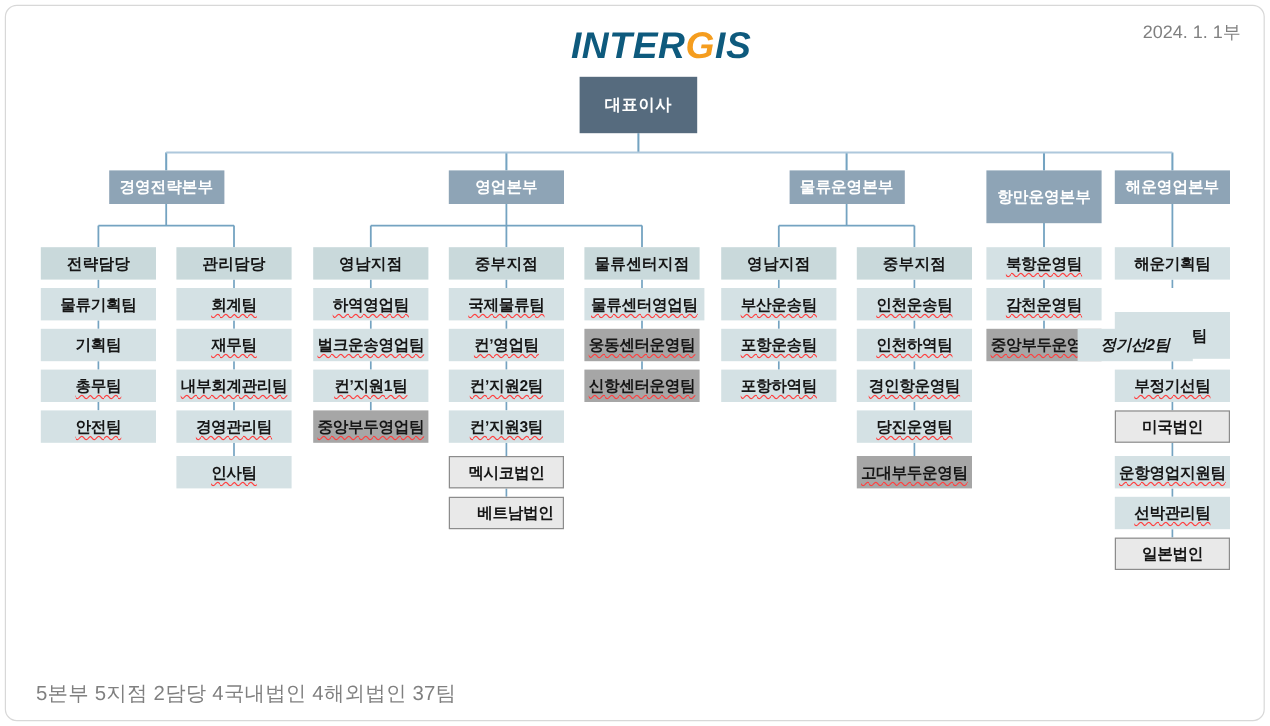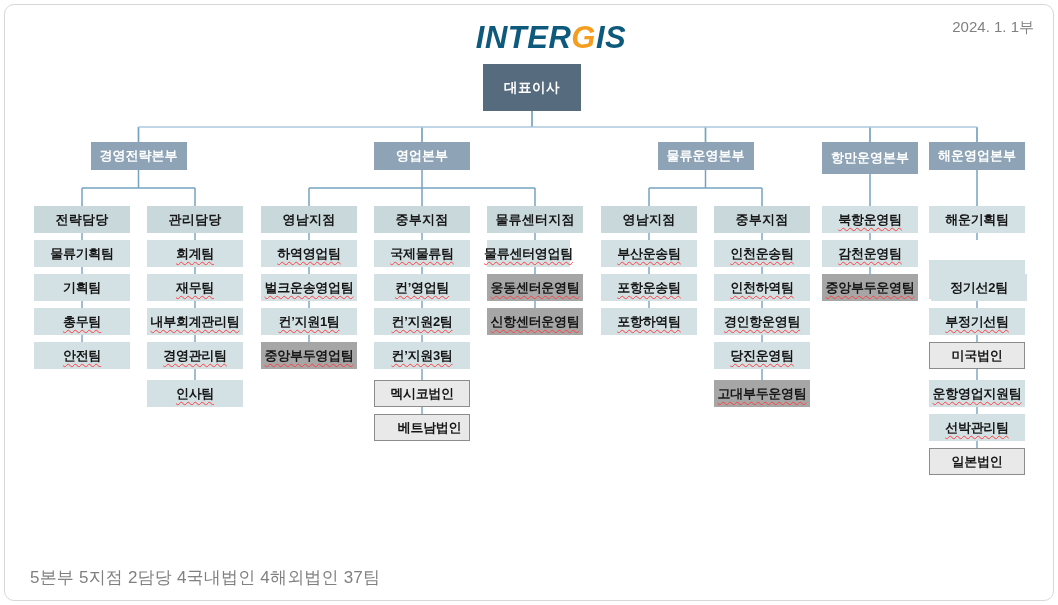--- a/index.html
+++ b/index.html
@@ -185,21 +185,21 @@
       </div>
       <div class="obox corp" style="left: 374px; top: 380px; width: 96px; height: 27px;">
         <span>멕시코법인</span>
       </div>
       <div class="obox corp" style="left: 374px; top: 414px; width: 96px; height: 27px; padding-left: 15px;">
         <span>베트남법인</span>
       </div>
       <div class="obox head" style="left: 487px; top: 206px; width: 96px; height: 27px;">
         <span>물류센터지점</span>
       </div>
-      <div class="obox team" style="left: 487px; top: 240px; width: 83px; height: 27px;">
+      <div class="obox team" style="left: 487px; top: 240px; width: 100px; height: 27px;">
         <span class="squiggle">물류센터영업팀</span>
       </div>
       <div class="obox team gray" style="left: 487px; top: 274px; width: 96px; height: 27px;">
         <span class="squiggle">웅동센터운영팀</span>
       </div>
       <div class="obox team gray" style="left: 487px; top: 308px; width: 96px; height: 27px;">
         <span class="squiggle">신항센터운영팀</span>
       </div>
       <div class="obox division" style="left: 657.5px; top: 142px; width: 96px; height: 28px;">
         <span>물류운영본부</span>
@@ -227,42 +227,42 @@
       </div>
       <div class="obox team" style="left: 714px; top: 308px; width: 96px; height: 27px;">
         <span class="squiggle">경인항운영팀</span>
       </div>
       <div class="obox team" style="left: 714px; top: 342px; width: 96px; height: 27px;">
         <span class="squiggle">당진운영팀</span>
       </div>
       <div class="obox team gray" style="left: 714px; top: 380px; width: 96px; height: 27px;">
         <span class="squiggle">고대부두운영팀</span>
       </div>
-      <div class="obox division" style="left: 822px; top: 142px; width: 96px; height: 32px;">
+      <div class="obox division" style="left: 822px; top: 142px; width: 96px; height: 44px;">
         <span>항만운영본부</span>
       </div>
       <div class="obox team" style="left: 822px; top: 206px; width: 96px; height: 27px;">
         <span class="squiggle">북항운영팀</span>
       </div>
       <div class="obox team" style="left: 822px; top: 240px; width: 96px; height: 27px;">
         <span class="squiggle">감천운영팀</span>
       </div>
       <div class="obox team gray" style="left: 822px; top: 274px; width: 96px; height: 27px;">
         <span class="squiggle">중앙부두운영팀</span>
       </div>
       <div class="obox division" style="left: 929px; top: 142px; width: 96px; height: 28px;">
         <span>해운영업본부</span>
       </div>
       <div class="obox team" style="left: 929px; top: 206px; width: 96px; height: 27px;">
         <span>해운기획팀</span>
       </div>
       <div class="obox team" style="left: 929px; top: 240px; width: 96px; height: 39px; margin-top: 20px;">
         <span>정기선1팀</span>
       </div>
-      <div class="obox team" style="left: 931px; top: 274px; width: 96px; height: 27px;">
+      <div class="obox team" style="left: 898px; top: 274px; width: 96px; height: 27px; font-style: italic;">
         <span>정기선2팀</span>
       </div>
       <div class="obox corp" style="left: 929px; top: 342px; width: 96px; height: 27px;">
         <span>미국법인</span>
       </div>
       <div class="obox team" style="left: 929px; top: 308px; width: 96px; height: 27px;">
         <span class="squiggle">부정기선팀</span>
       </div>
       <div class="obox team" style="left: 929px; top: 380px; width: 96px; height: 27px;">
         <span class="squiggle">운항영업지원팀</span>

